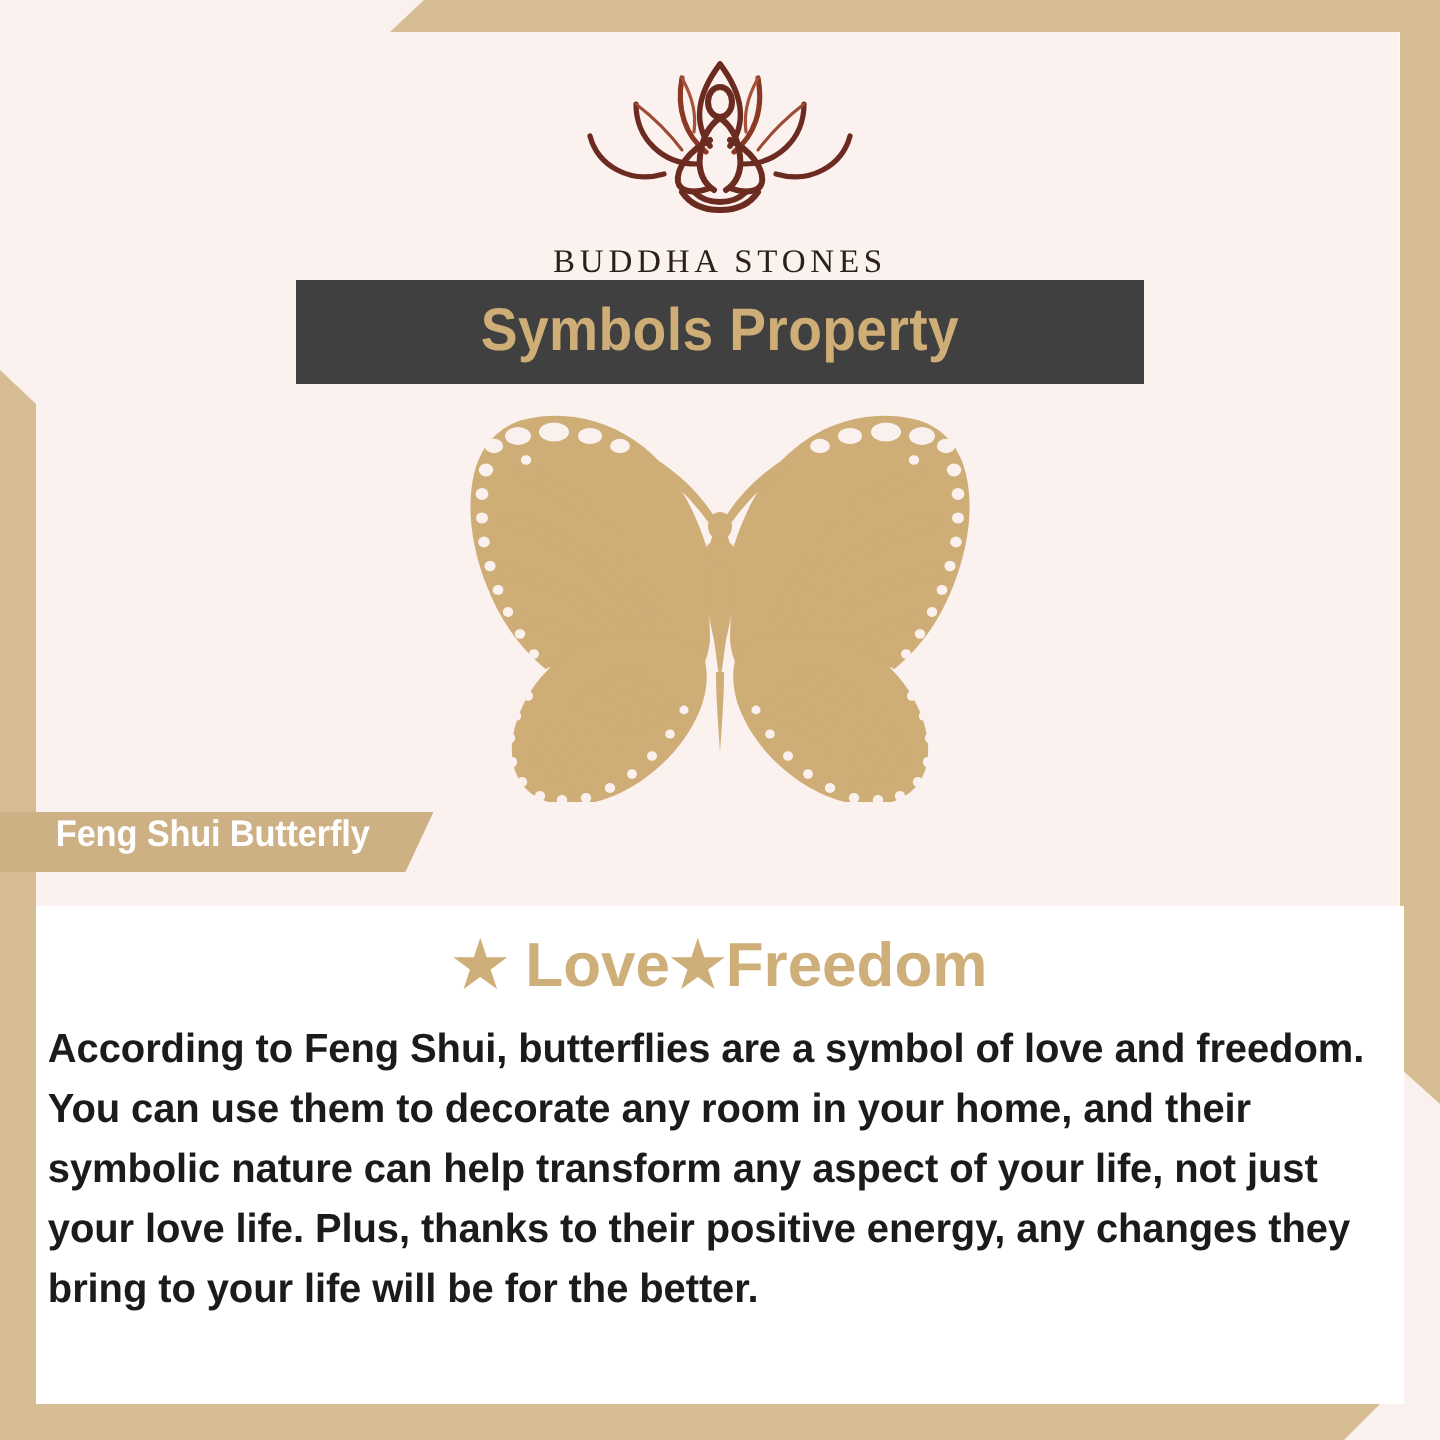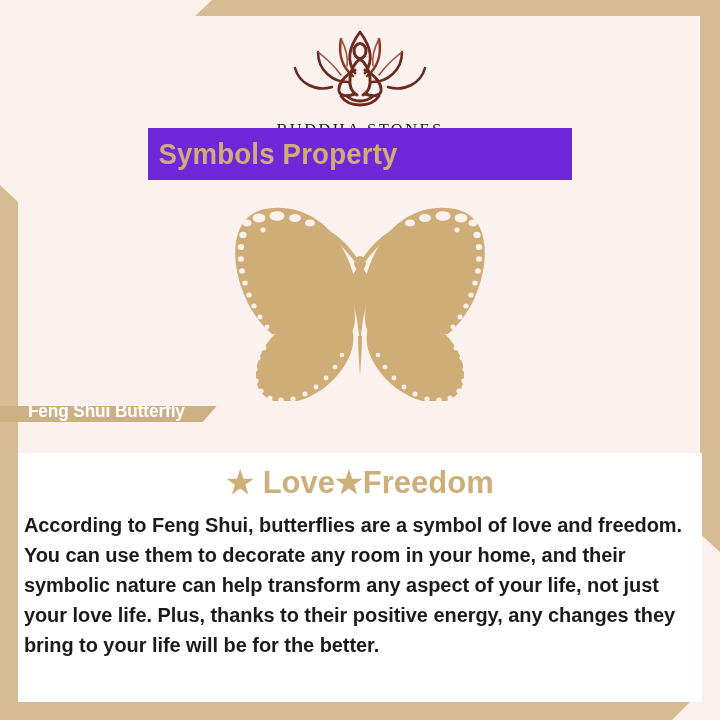--- a/index.html
+++ b/index.html
@@ -95,27 +95,27 @@
     font-size: 16.5px;
     letter-spacing: 2.4px;
     color: #2b2118;
     text-align: center;
   }
 
   
   .title-band {
     position: absolute;
     left: 148px;
-    top: 128px;
+    top: 140px;
     width: 424px;
     height: 52px;
-    background: #6d28d9;
+    background: #404040;
     display: flex;
     align-items: center;
-    justify-content: flex-start;
+    justify-content: center;
   }
   .title-text {
     font-family: "Liberation Sans Narrow", "Liberation Sans", sans-serif;
     font-size: 30px;
     font-weight: bold;
     color: #cfad76;
     letter-spacing: 0.2px;
     transform: scaleX(0.92);
   }
 
@@ -127,25 +127,25 @@
     width: 720px;
     text-align: center;
     line-height: 0;
   }
 
   
   .fs-banner {
     position: absolute;
     left: 0;
     top: 406px;
-    height: 16px;
+    height: 30px;
     background: #cdb184;
     padding: 0 26px 0 22px;
     display: flex;
-    align-items: flex-end;
+    align-items: flex-start;
     clip-path: polygon(0 0, 100% 0, calc(100% - 14px) 100%, 0 100%);
   }
   .fs-banner-text {
     font-family: "Liberation Sans Narrow", "Liberation Sans", sans-serif;
     font-size: 18.5px;
     font-weight: bold;
     color: #ffffff;
     letter-spacing: -0.1px;
     transform: scaleX(0.93);
     white-space: nowrap;

